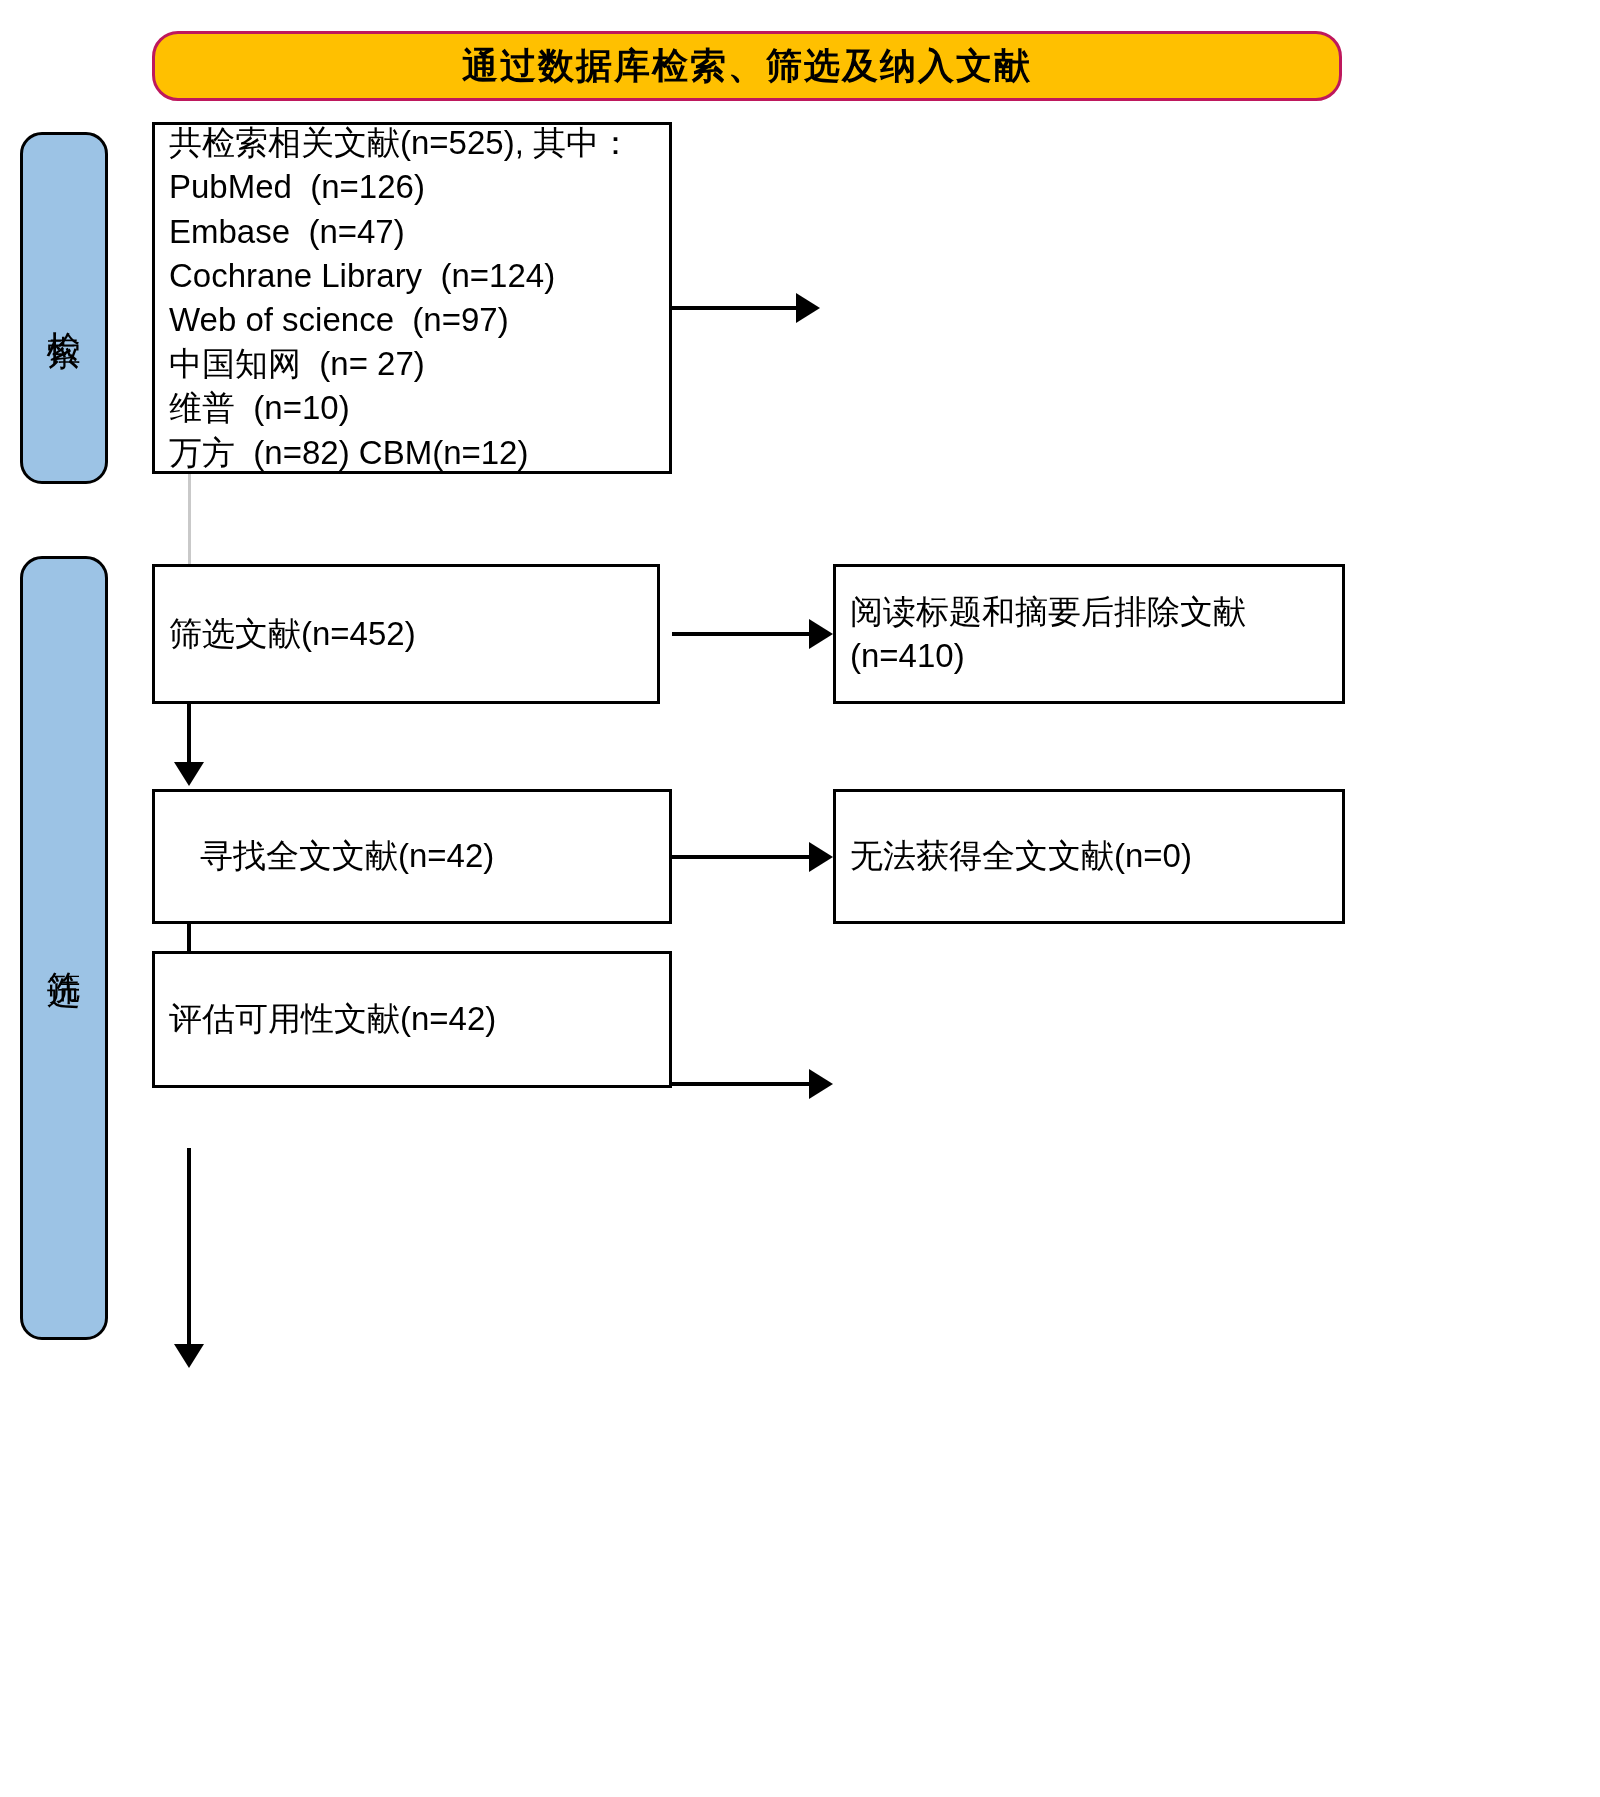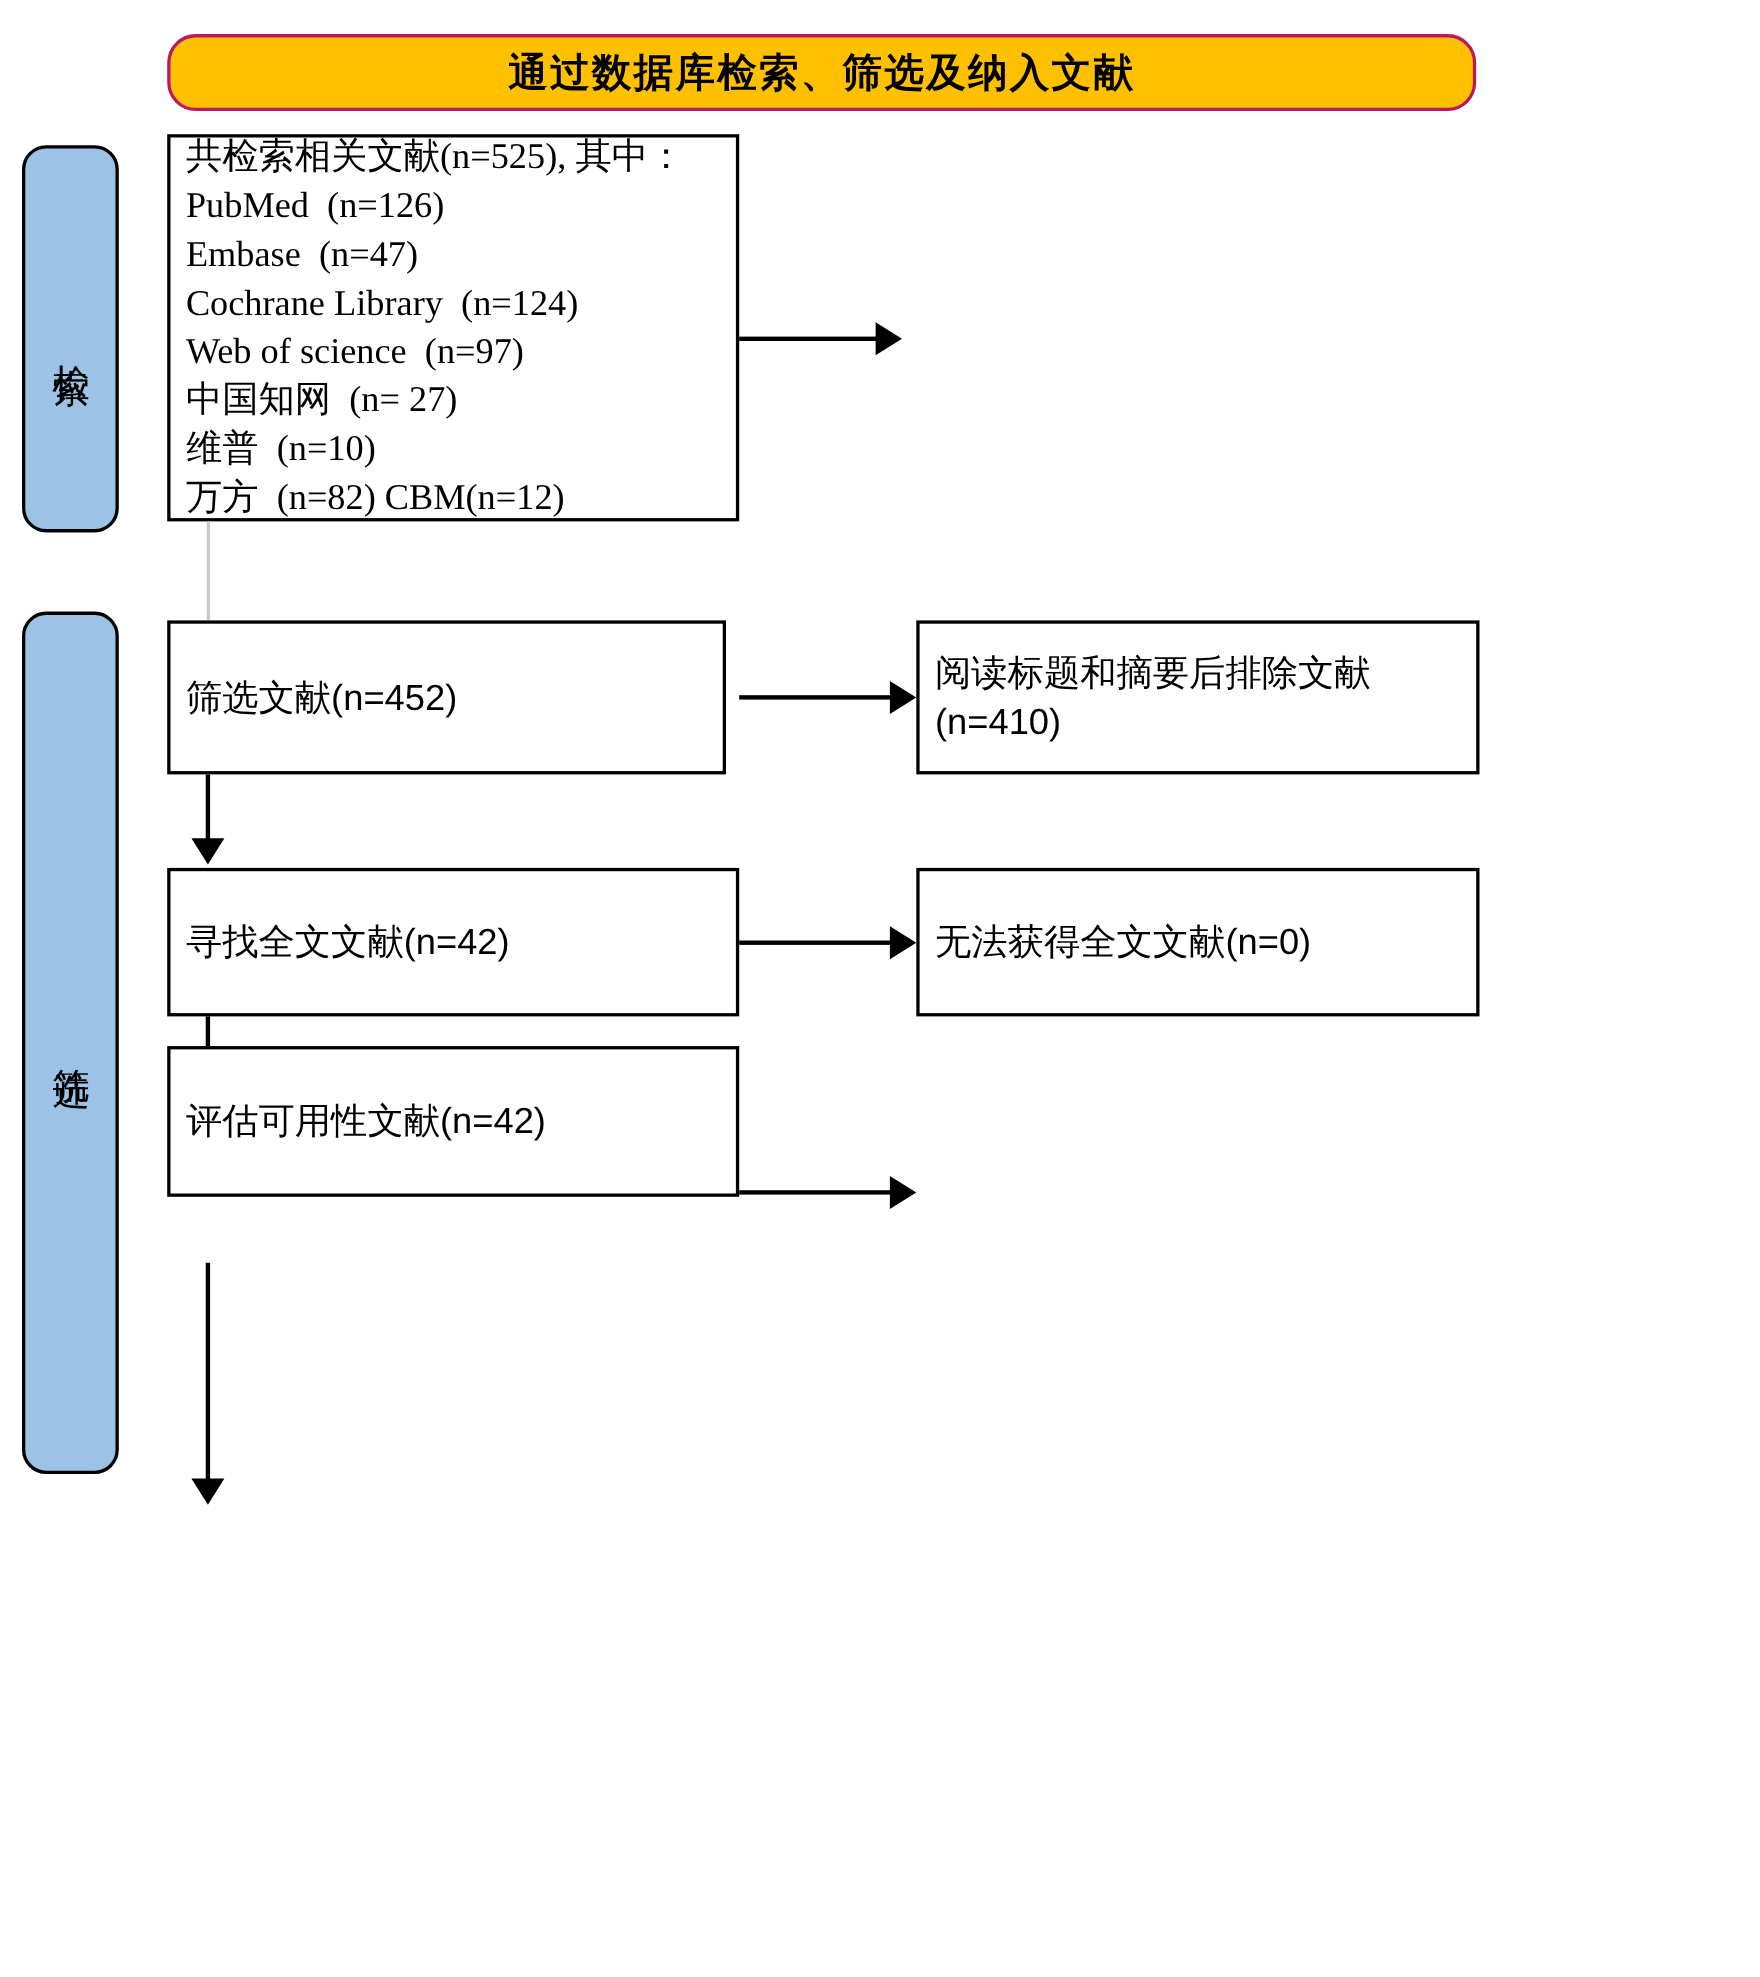--- a/index.html
+++ b/index.html
@@ -108,21 +108,21 @@
   </div>
 
   <div class="stage-bar" style="left:20px; top:132px; width:88px; height:352px;">
     <span class="stage-label">检索</span>
   </div>
 
   <div class="stage-bar" style="left:20px; top:556px; width:88px; height:784px;">
     <span class="stage-label">筛选</span>
   </div>
 
-  <div class="box multiline" style="left:152px; top:122px; width:520px; height:352px;font-family:Liberation Serif, serif;">
+  <div class="box multiline" style="left:152px; top:122px; width:520px; height:352px;">
     <div class="box-text">共检索相关文献(n=525), 其中：
 PubMed  (n=126)
 Embase  (n=47)
 Cochrane Library  (n=124)
 Web of science  (n=97)
 中国知网  (n= 27)
 维普  (n=10)
 万方  (n=82) CBM(n=12)</div>
   </div>
 
@@ -139,21 +139,21 @@
   <div class="box multiline" style="left:833px; top:564px; width:512px; height:140px;">
     <div class="box-text">阅读标题和摘要后排除文献(n=410)</div>
   </div>
 
   <div class="hline" style="left:672px; top:632px; width:139px;"></div>
   <div class="arrow-right" style="left:809px; top:619px;"></div>
 
   <div class="vline" style="left:187px; top:704px; height:62px;"></div>
   <div class="arrow-down" style="left:174px; top:762px;"></div>
 
-  <div class="box" style="left:152px; top:789px; width:520px; height:135px;">
+  <div class="box" style="left:152px; top:789px; width:520px; height:135px;padding-left:31px;">
     <div class="box-text">寻找全文文献(n=42)</div>
   </div>
 
   <div class="box" style="left:833px; top:789px; width:512px; height:135px;">
     <div class="box-text">无法获得全文文献(n=0)</div>
   </div>
 
   <div class="hline" style="left:672px; top:855px; width:139px;"></div>
   <div class="arrow-right" style="left:809px; top:842px;"></div>
 

